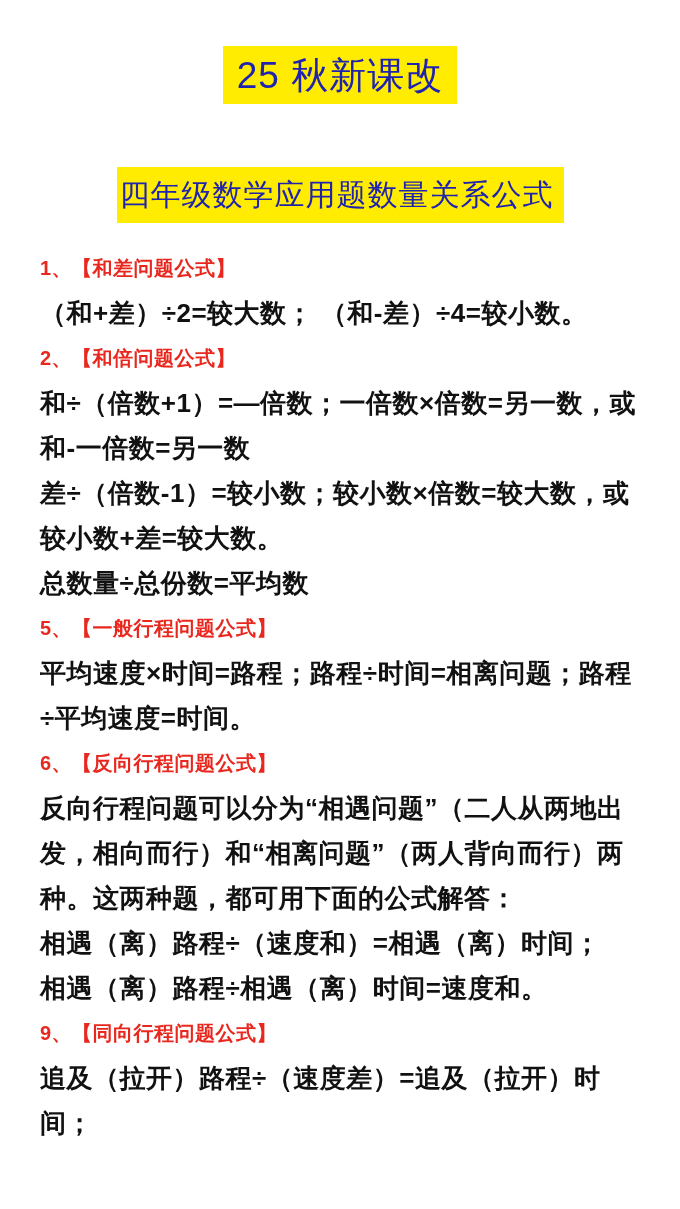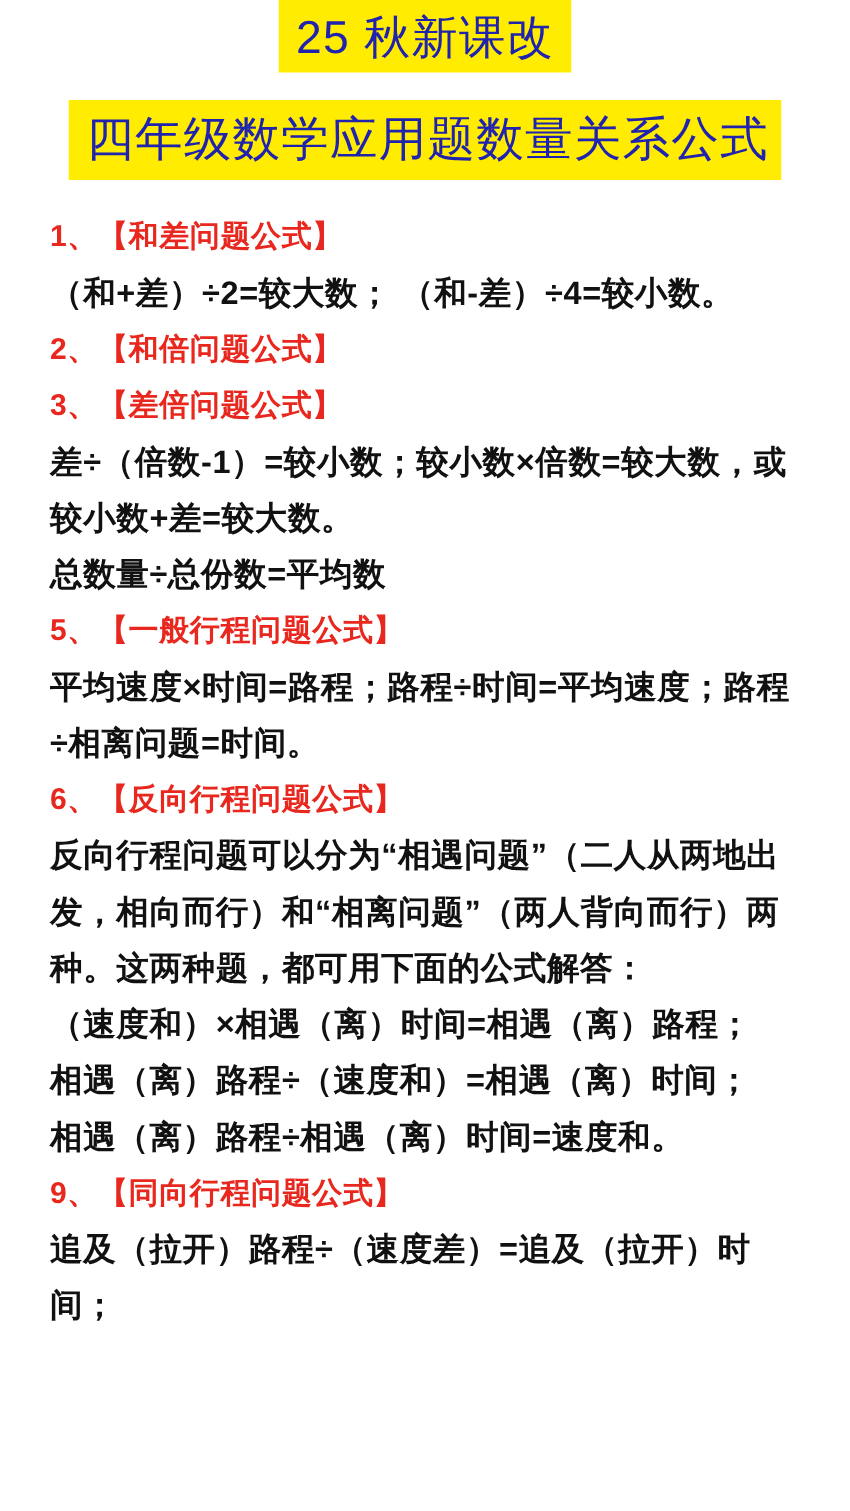--- a/index.html
+++ b/index.html
@@ -10,51 +10,52 @@
   }
   *{ box-sizing:border-box; margin:0; padding:0; }
   html,body{ background:#ffffff; }
   body{
     width:680px; height:1209px;
     font-family:"Liberation Sans","DejaVu Sans",sans-serif;
     overflow:hidden;
   }
   .page{ width:680px; height:1209px; background:#ffffff; }
 
-  .header{ text-align:center; }
+  .header{ text-align:center; padding-top:46px; }
   .hl-box{
     display:inline-block;
     background:var(--yellow);
     color:var(--blue);
     font-weight:400;
     line-height:1.0;
   }
   .main-title{
     font-size:37px;
     padding:11px 14px 10px 14px;
     letter-spacing:1px;
   }
   .subtitle-wrap{ text-align:center; margin-top:22px; }
   .sub-title{
-    font-size:38px;
-    padding:13px 10px 13px 14px;
+    font-size:30px;
+    padding:13px 10px 13px 3px;
     letter-spacing:1px;
+    margin-top:41px;
   }
 
   .content{
     margin:23px 38px 0 40px;
     font-size:26px;
     font-weight:700;
     color:var(--ink);
     line-height:45px;
     letter-spacing:0.5px;
   }
   .section-heading{
     color:var(--red);
-    font-size:24px;
+    font-size:20px;
     font-weight:700;
     line-height:45px;
   }
   .formula-line{
     color:var(--ink);
     line-height:45px;
   }
 </style>
 </head>
 <body>
@@ -69,36 +70,35 @@
     <span class="hl-box sub-title">四年级数学应用题数量关系公式</span>
   </div>
 
   <div class="content" id="sections">
       <section>
         <div class="section-heading">1、【和差问题公式】</div>
         <div class="formula-line">（和+差）÷2=较大数； （和-差）÷4=较小数。</div>
       </section>
       <section>
         <div class="section-heading">2、【和倍问题公式】</div>
+        <div class="formula-line">和÷（倍数+1）=—倍数；一倍数×倍数=另一数，或和-一倍数=另一数</div>
       </section>
       <section>
-        <div class="section-heading">3、【差倍问题公式】</div>
         <div class="formula-line">差÷（倍数-1）=较小数；较小数×倍数=较大数，或较小数+差=较大数。</div>
       </section>
       <section>
         <div class="formula-line">总数量÷总份数=平均数</div>
       </section>
       <section>
         <div class="section-heading">5、【一般行程问题公式】</div>
-        <div class="formula-line">平均速度×时间=路程；路程÷时间=平均速度；路程÷相离问题=时间。</div>
+        <div class="formula-line">平均速度×时间=路程；路程÷时间=相离问题；路程÷平均速度=时间。</div>
       </section>
       <section>
         <div class="section-heading">6、【反向行程问题公式】</div>
         <div class="formula-line">反向行程问题可以分为“相遇问题”（二人从两地出发，相向而行）和“相离问题”（两人背向而行）两种。这两种题，都可用下面的公式解答：</div>
-        <div class="formula-line">（速度和）×相遇（离）时间=相遇（离）路程；</div>
         <div class="formula-line">相遇（离）路程÷（速度和）=相遇（离）时间；</div>
         <div class="formula-line">相遇（离）路程÷相遇（离）时间=速度和。</div>
       </section>
       <section>
         <div class="section-heading">9、【同向行程问题公式】</div>
         <div class="formula-line">追及（拉开）路程÷（速度差）=追及（拉开）时间；</div>
       </section>
     </div>
 
 </div>

